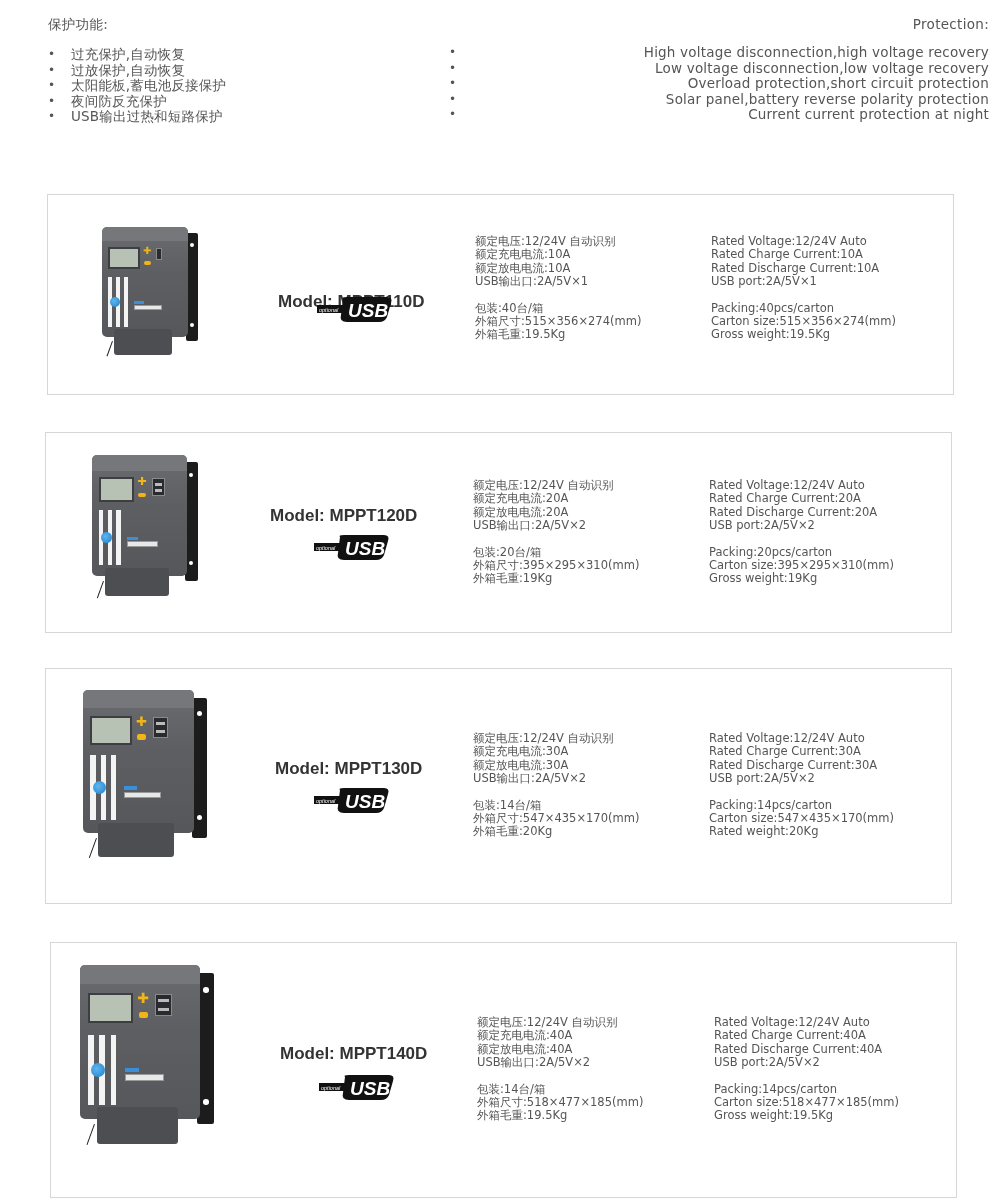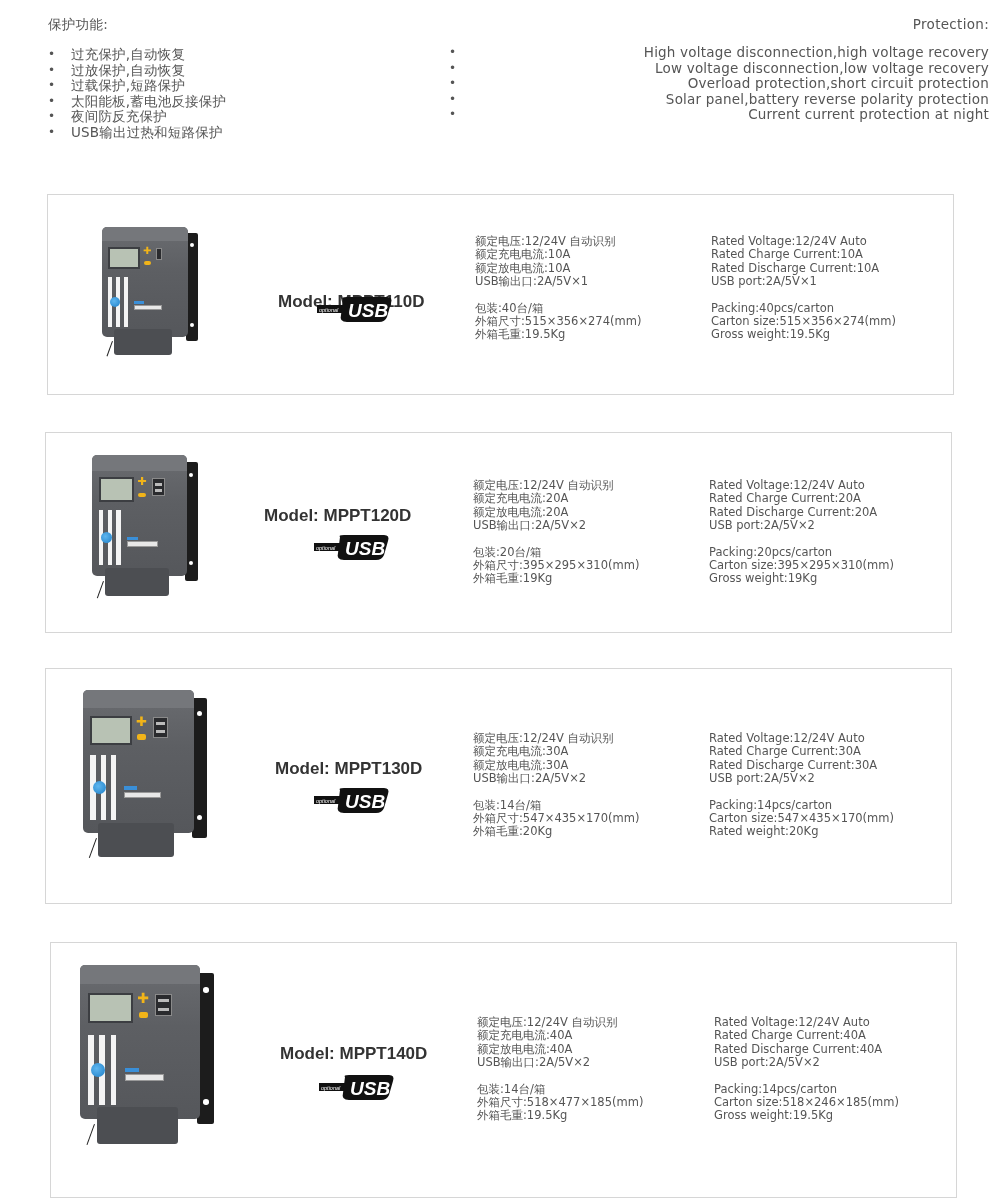--- a/index.html
+++ b/index.html
@@ -40,21 +40,20 @@
   .dev .cable { position: absolute; border-left: 1px solid #222; transform: rotate(20deg); transform-origin: top left; }
 </style>
 </head>
 <body>
 
 <div class="prot-col cn">
   <div class="prot-title">保护功能:</div>
   <ul class="prot-list">
     <li>过充保护,自动恢复</li>
     <li>过放保护,自动恢复</li>
-    <li>过载保护,短路保护</li>
     <li>太阳能板,蓄电池反接保护</li>
     <li>夜间防反充保护</li>
     <li>USB输出过热和短路保护</li>
   </ul>
 </div>
 
 <div class="prot-col en">
   <div class="prot-title">Protection:</div>
   <ul class="prot-list">
     <li>High voltage disconnection,high voltage recovery</li>
@@ -140,21 +139,21 @@
             <div class="stripe s2" style="left: 15.4px; top: 55px; width: 4.4px; height: 55px;"></div>
             <div class="stripe s3" style="left: 24.2px; top: 55px; width: 4.4px; height: 55px;"></div>
           <div class="knob" style="left: 8.8px; top: 77px; width: 11px; height: 11px;"></div>
           <div class="label-top" style="left: 35.2px; top: 81.4px; width: 11px; height: 3.3px;"></div>
           <div class="label" style="left: 35.2px; top: 85.8px; width: 30.8px; height: 5.5px;"></div>
         </div>
         <div class="base" style="left: 15.4px; top: 116.6px; width: 63.8px; height: 28.6px;"></div>
         <div class="cable" style="left: 13.2px; top: 129.8px; height: 17.6px;"></div>
       </div>
     </div>
-    <div class="model" style="left: 218px; top: 73px;">Model: MPPT120D</div>
+    <div class="model" style="left: 224px; top: 73px;">Model: MPPT120D</div>
     <svg class="usb-badge" viewBox="0 0 76 28" style="left: 268px; top: 100px;">
       <rect x="0" y="10" width="32" height="8" fill="#111"></rect>
       <text class="opt-text" x="2" y="16.5" font-size="5.5" fill="#fff" font-family="Liberation Sans, sans-serif" font-style="italic">optional</text>
       <path d="M26 4 Q24 2 30 2 L70 2 Q76 2 74 8 L70 22 Q68 27 62 27 L30 27 Q22 27 24 20 Z" fill="#111"></path>
       <text class="usb-text" x="31" y="22" font-size="19" font-weight="bold" font-style="italic" fill="#fff" font-family="Liberation Sans, sans-serif">USB</text>
     </svg>
     <div class="spec spec-cn" style="left: 427px; top: 46px;">
       <div class="f-rv">额定电压:12/24V 自动识别</div>
       <div class="f-cc">额定充电电流:20A</div>
       <div class="f-dc">额定放电电流:20A</div>
@@ -274,17 +273,17 @@
       <div class="f-ct">外箱尺寸:518×477×185(mm)</div>
       <div class="f-wt">外箱毛重:19.5Kg</div>
     </div>
     <div class="spec spec-en" style="left: 663px; top: 73px;">
       <div class="f-rv">Rated Voltage:12/24V Auto</div>
       <div class="f-cc">Rated Charge Current:40A</div>
       <div class="f-dc">Rated Discharge Current:40A</div>
       <div class="f-usb">USB port:2A/5V×2</div>
       <div class="gap"></div>
       <div class="f-pk">Packing:14pcs/carton</div>
-      <div class="f-ct">Carton size:518×246×185(mm)</div>
+      <div class="f-ct">Carton size:518×477×185(mm)</div>
       <div class="f-wt">Gross weight:19.5Kg</div>
     </div>
   </div>
   </div>
 
 </body></html>

